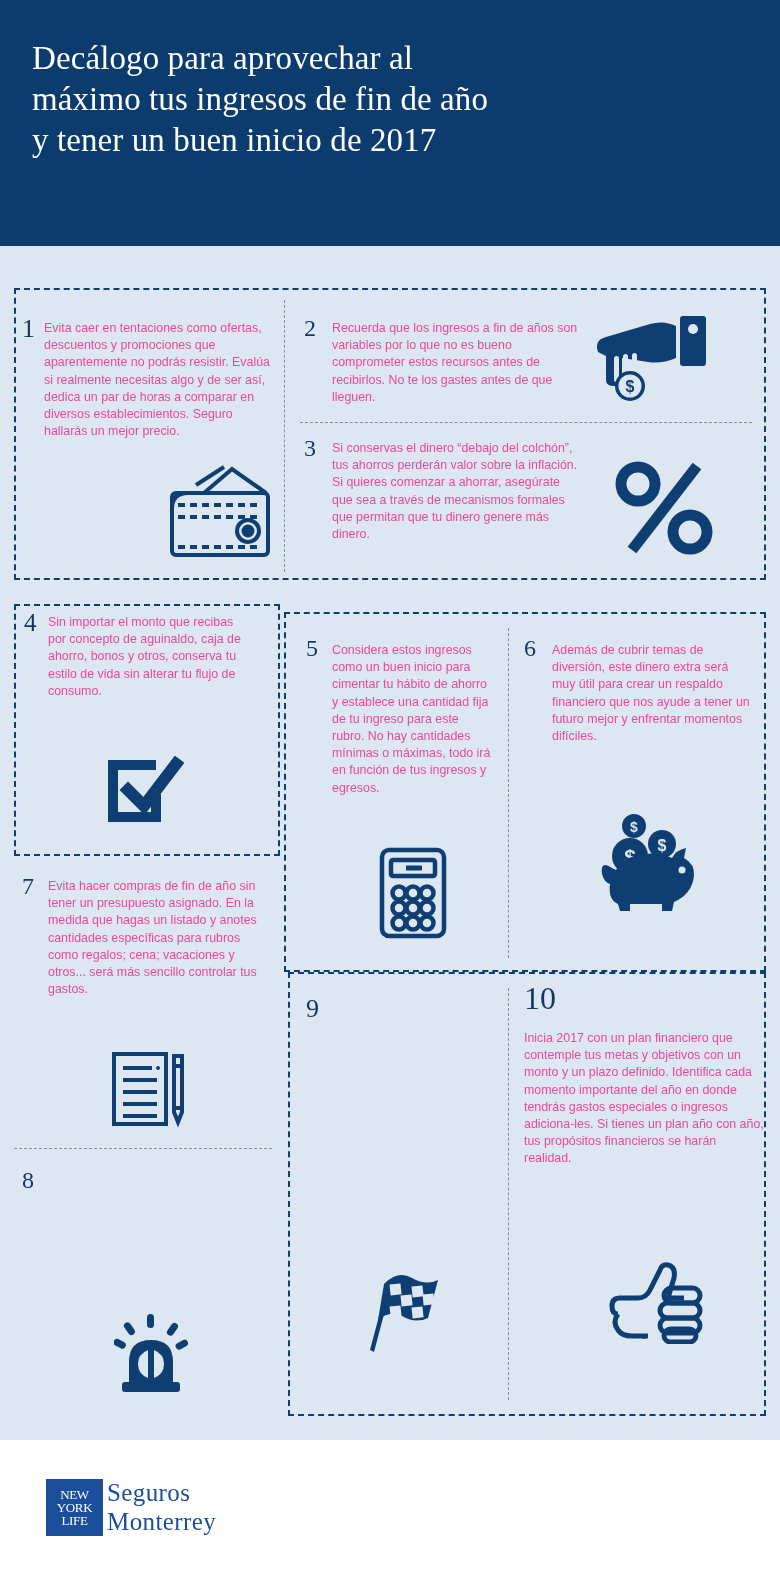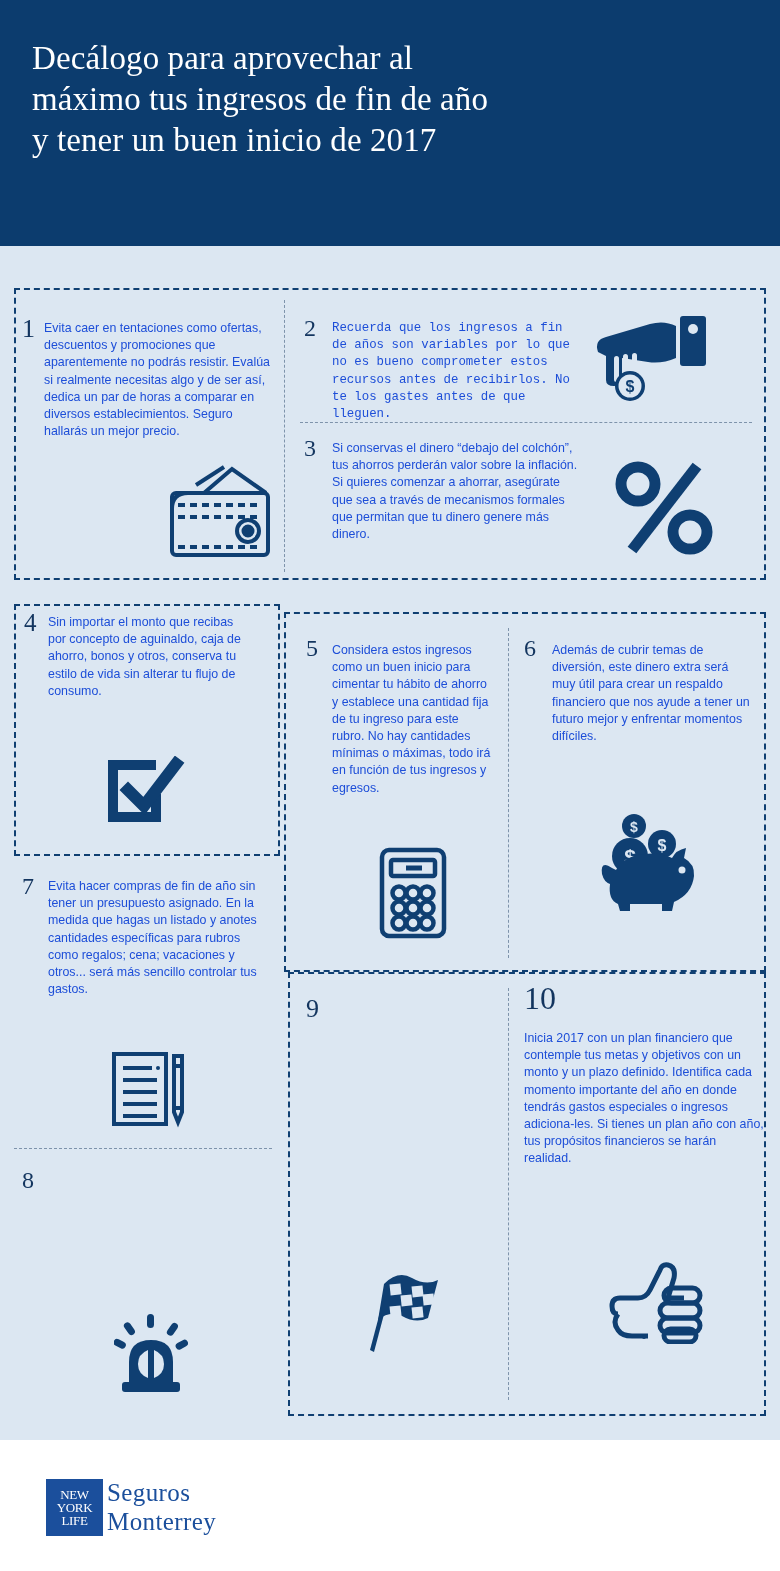--- a/index.html
+++ b/index.html
@@ -40,21 +40,21 @@
     box-sizing:border-box;
   }
   .num{
     color:#13355f;
     font-family:"Liberation Serif", serif;
     font-weight:400;
     line-height:1;
     position:absolute;
   }
   .txt{
-    color:#1d4ed8;
+    color:#ec4899;
     font-size:12.4px;
     line-height:17.2px;
     font-family:"Liberation Sans", sans-serif;
     position:absolute;
     text-align:left;
   }
   .icon{
     position:absolute;
     color:#0f3f72;
   }
@@ -138,21 +138,21 @@
       <line x1="12" y1="52" x2="94" y2="52" stroke-dasharray="7 5"></line>
       <line x1="12" y1="82" x2="94" y2="82" stroke-dasharray="7 5"></line>
       <circle cx="82" cy="66" r="11"></circle>
       <circle cx="82" cy="66" r="4.5" fill="#0f3f72"></circle>
     </svg>
   </div>
 </div>
 
 <div class="tip" style="left:300px;top:312px;width:450px;height:100px;">
   <div class="num" style="left:4px;top:4px;font-size:24px;">2</div>
-  <div class="txt" style="left:32px;top:8px;width:248px;font-family:Liberation Mono, monospace;">Recuerda que los ingresos a fin de años son variables por lo que no es bueno comprometer estos recursos antes de recibirlos. No te los gastes antes de que lleguen.</div>
+  <div class="txt" style="left:32px;top:8px;width:248px;">Recuerda que los ingresos a fin de años son variables por lo que no es bueno comprometer estos recursos antes de recibirlos. No te los gastes antes de que lleguen.</div>
   <div class="icon" style="left:292px;top:0px;">
     <svg width="120" height="95" viewBox="0 0 120 95" fill="#0f3f72">
       <rect x="88" y="4" width="26" height="50" rx="3"></rect>
       <circle cx="101" cy="17" r="5" fill="#dce7f2"></circle>
       <path d="M6 40 Q2 28 14 25 L58 12 Q72 8 84 14 L84 46 Q70 52 56 50 L30 46 L30 68 Q30 74 22 74 Q14 74 14 68 L14 44 Z"></path>
       <rect x="22" y="44" width="5" height="26" rx="2.5" fill="#dce7f2"></rect>
       <rect x="31" y="42" width="5" height="26" rx="2.5" fill="#dce7f2"></rect>
       <rect x="40" y="41" width="5" height="24" rx="2.5" fill="#dce7f2"></rect>
       <circle cx="38" cy="74" r="15"></circle>
       <circle cx="38" cy="74" r="11.5" fill="#dce7f2"></circle>

